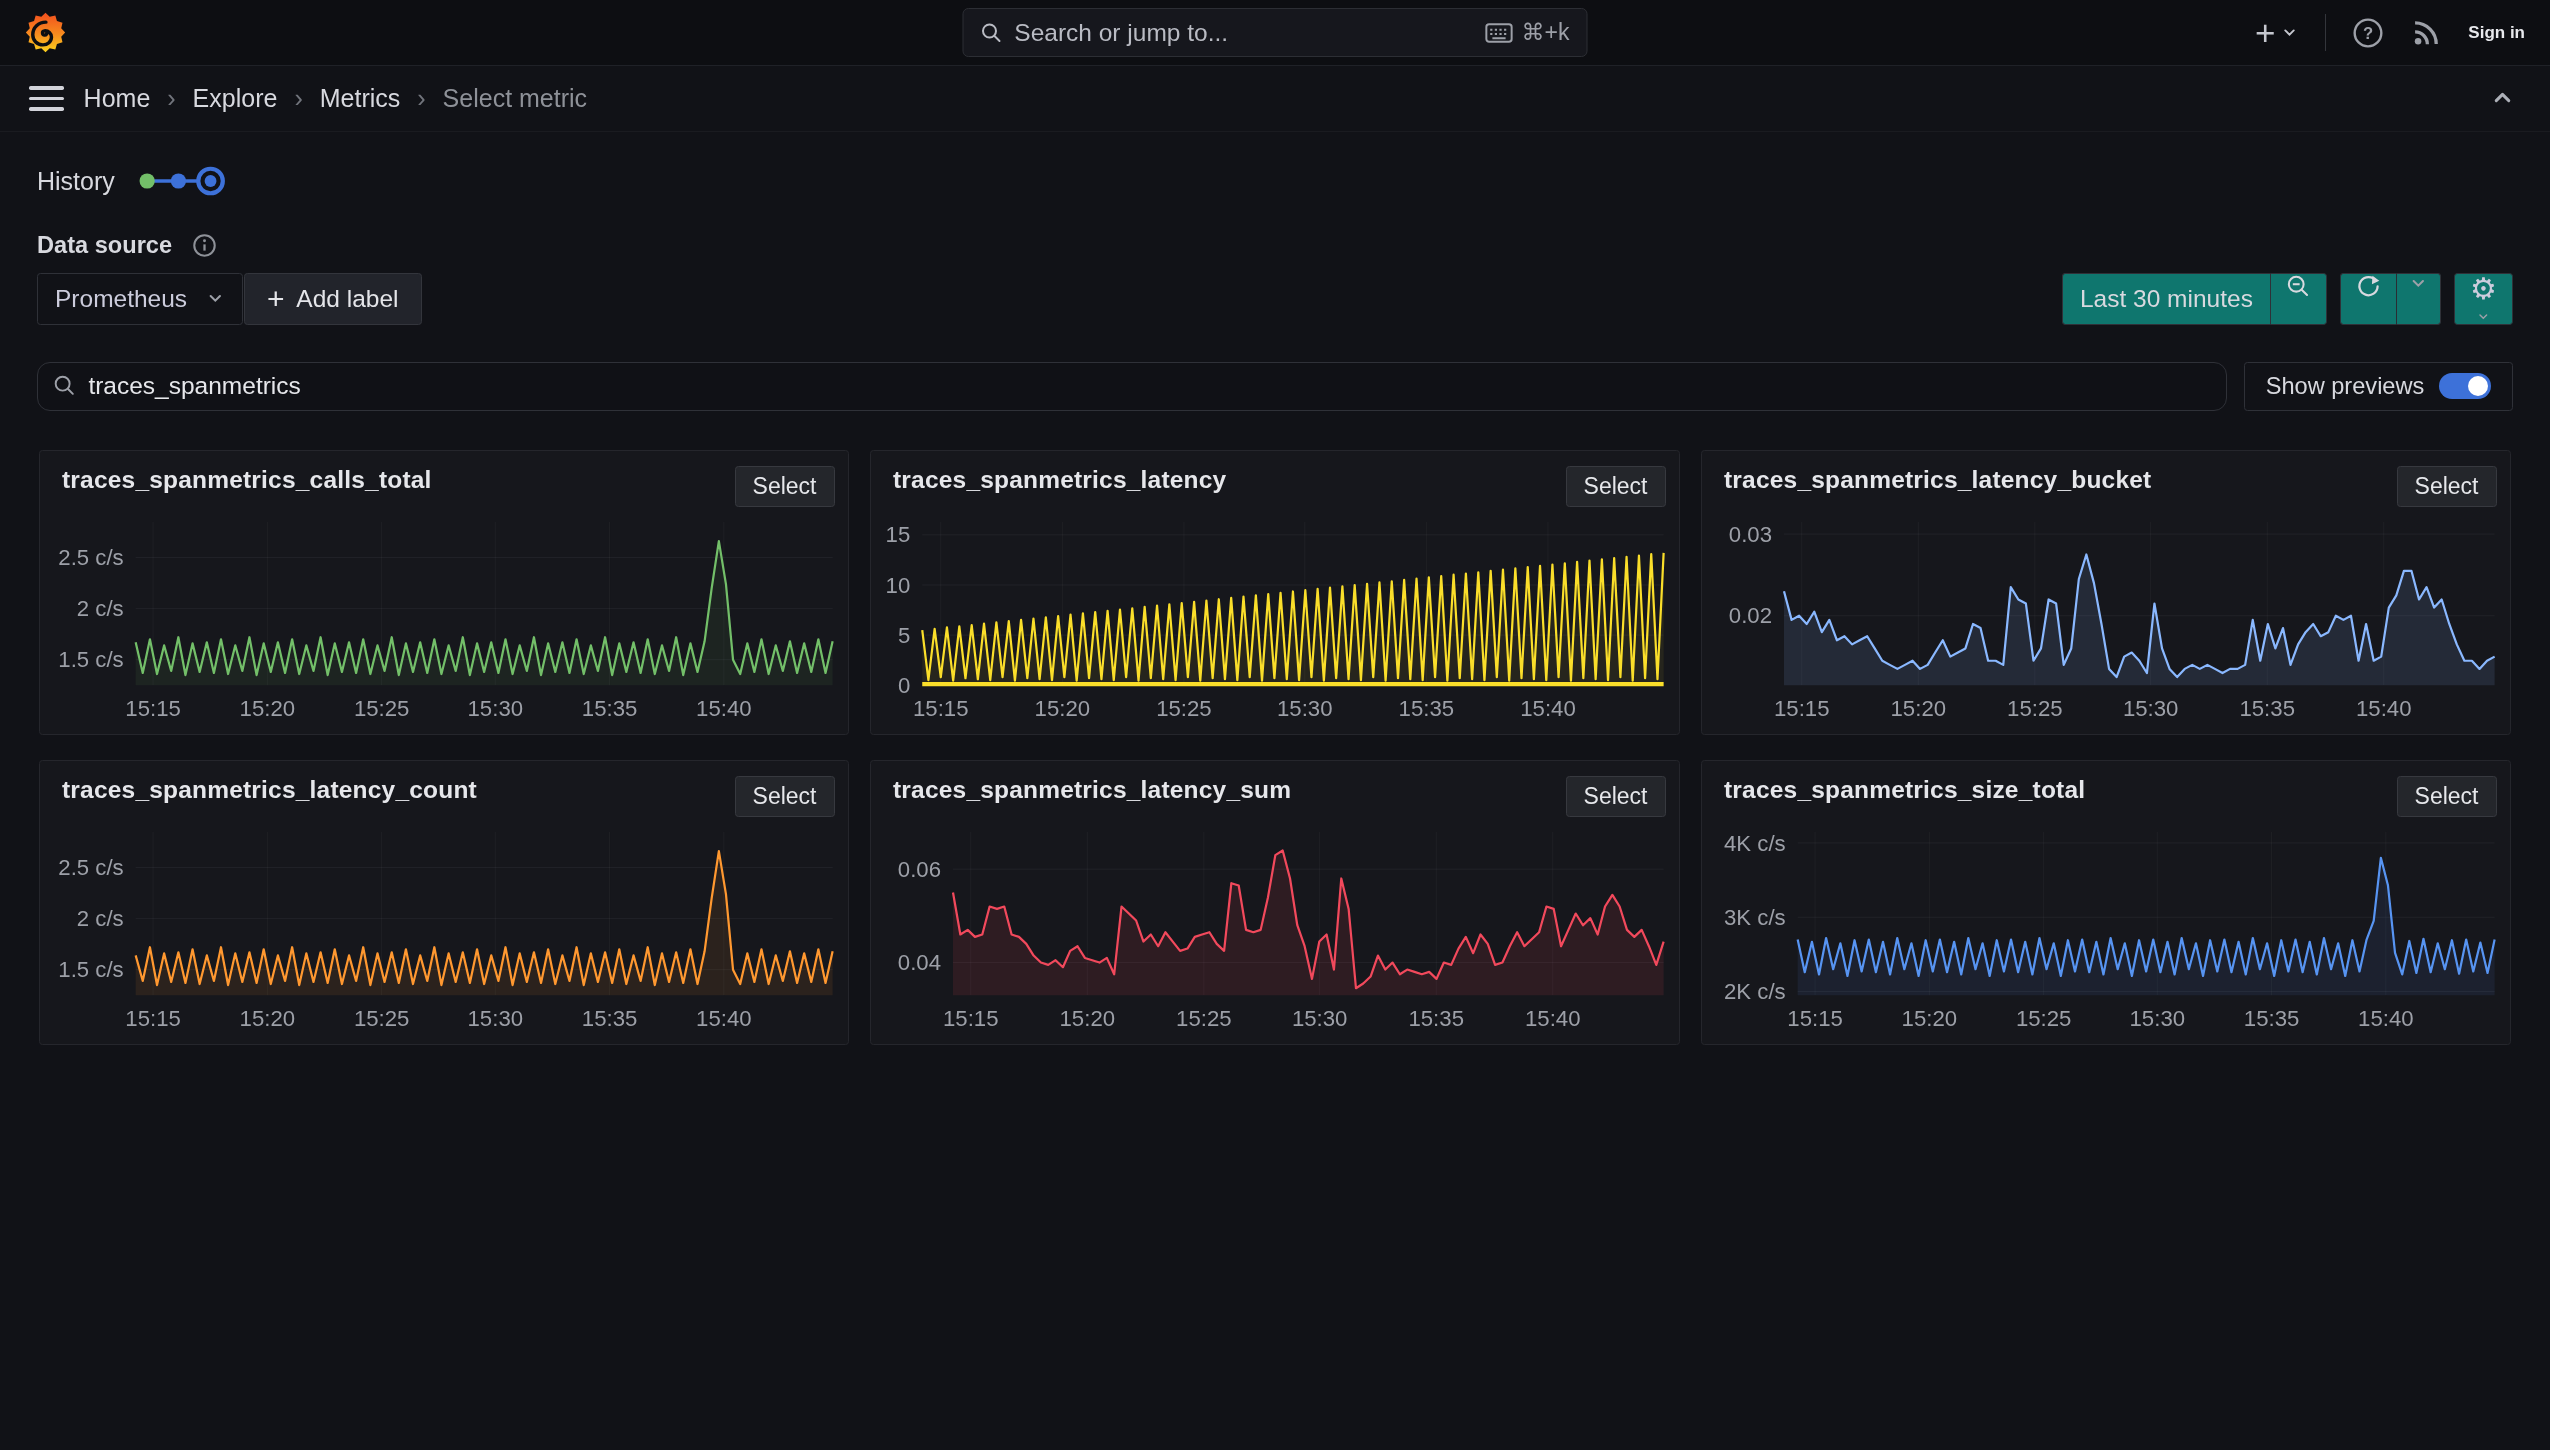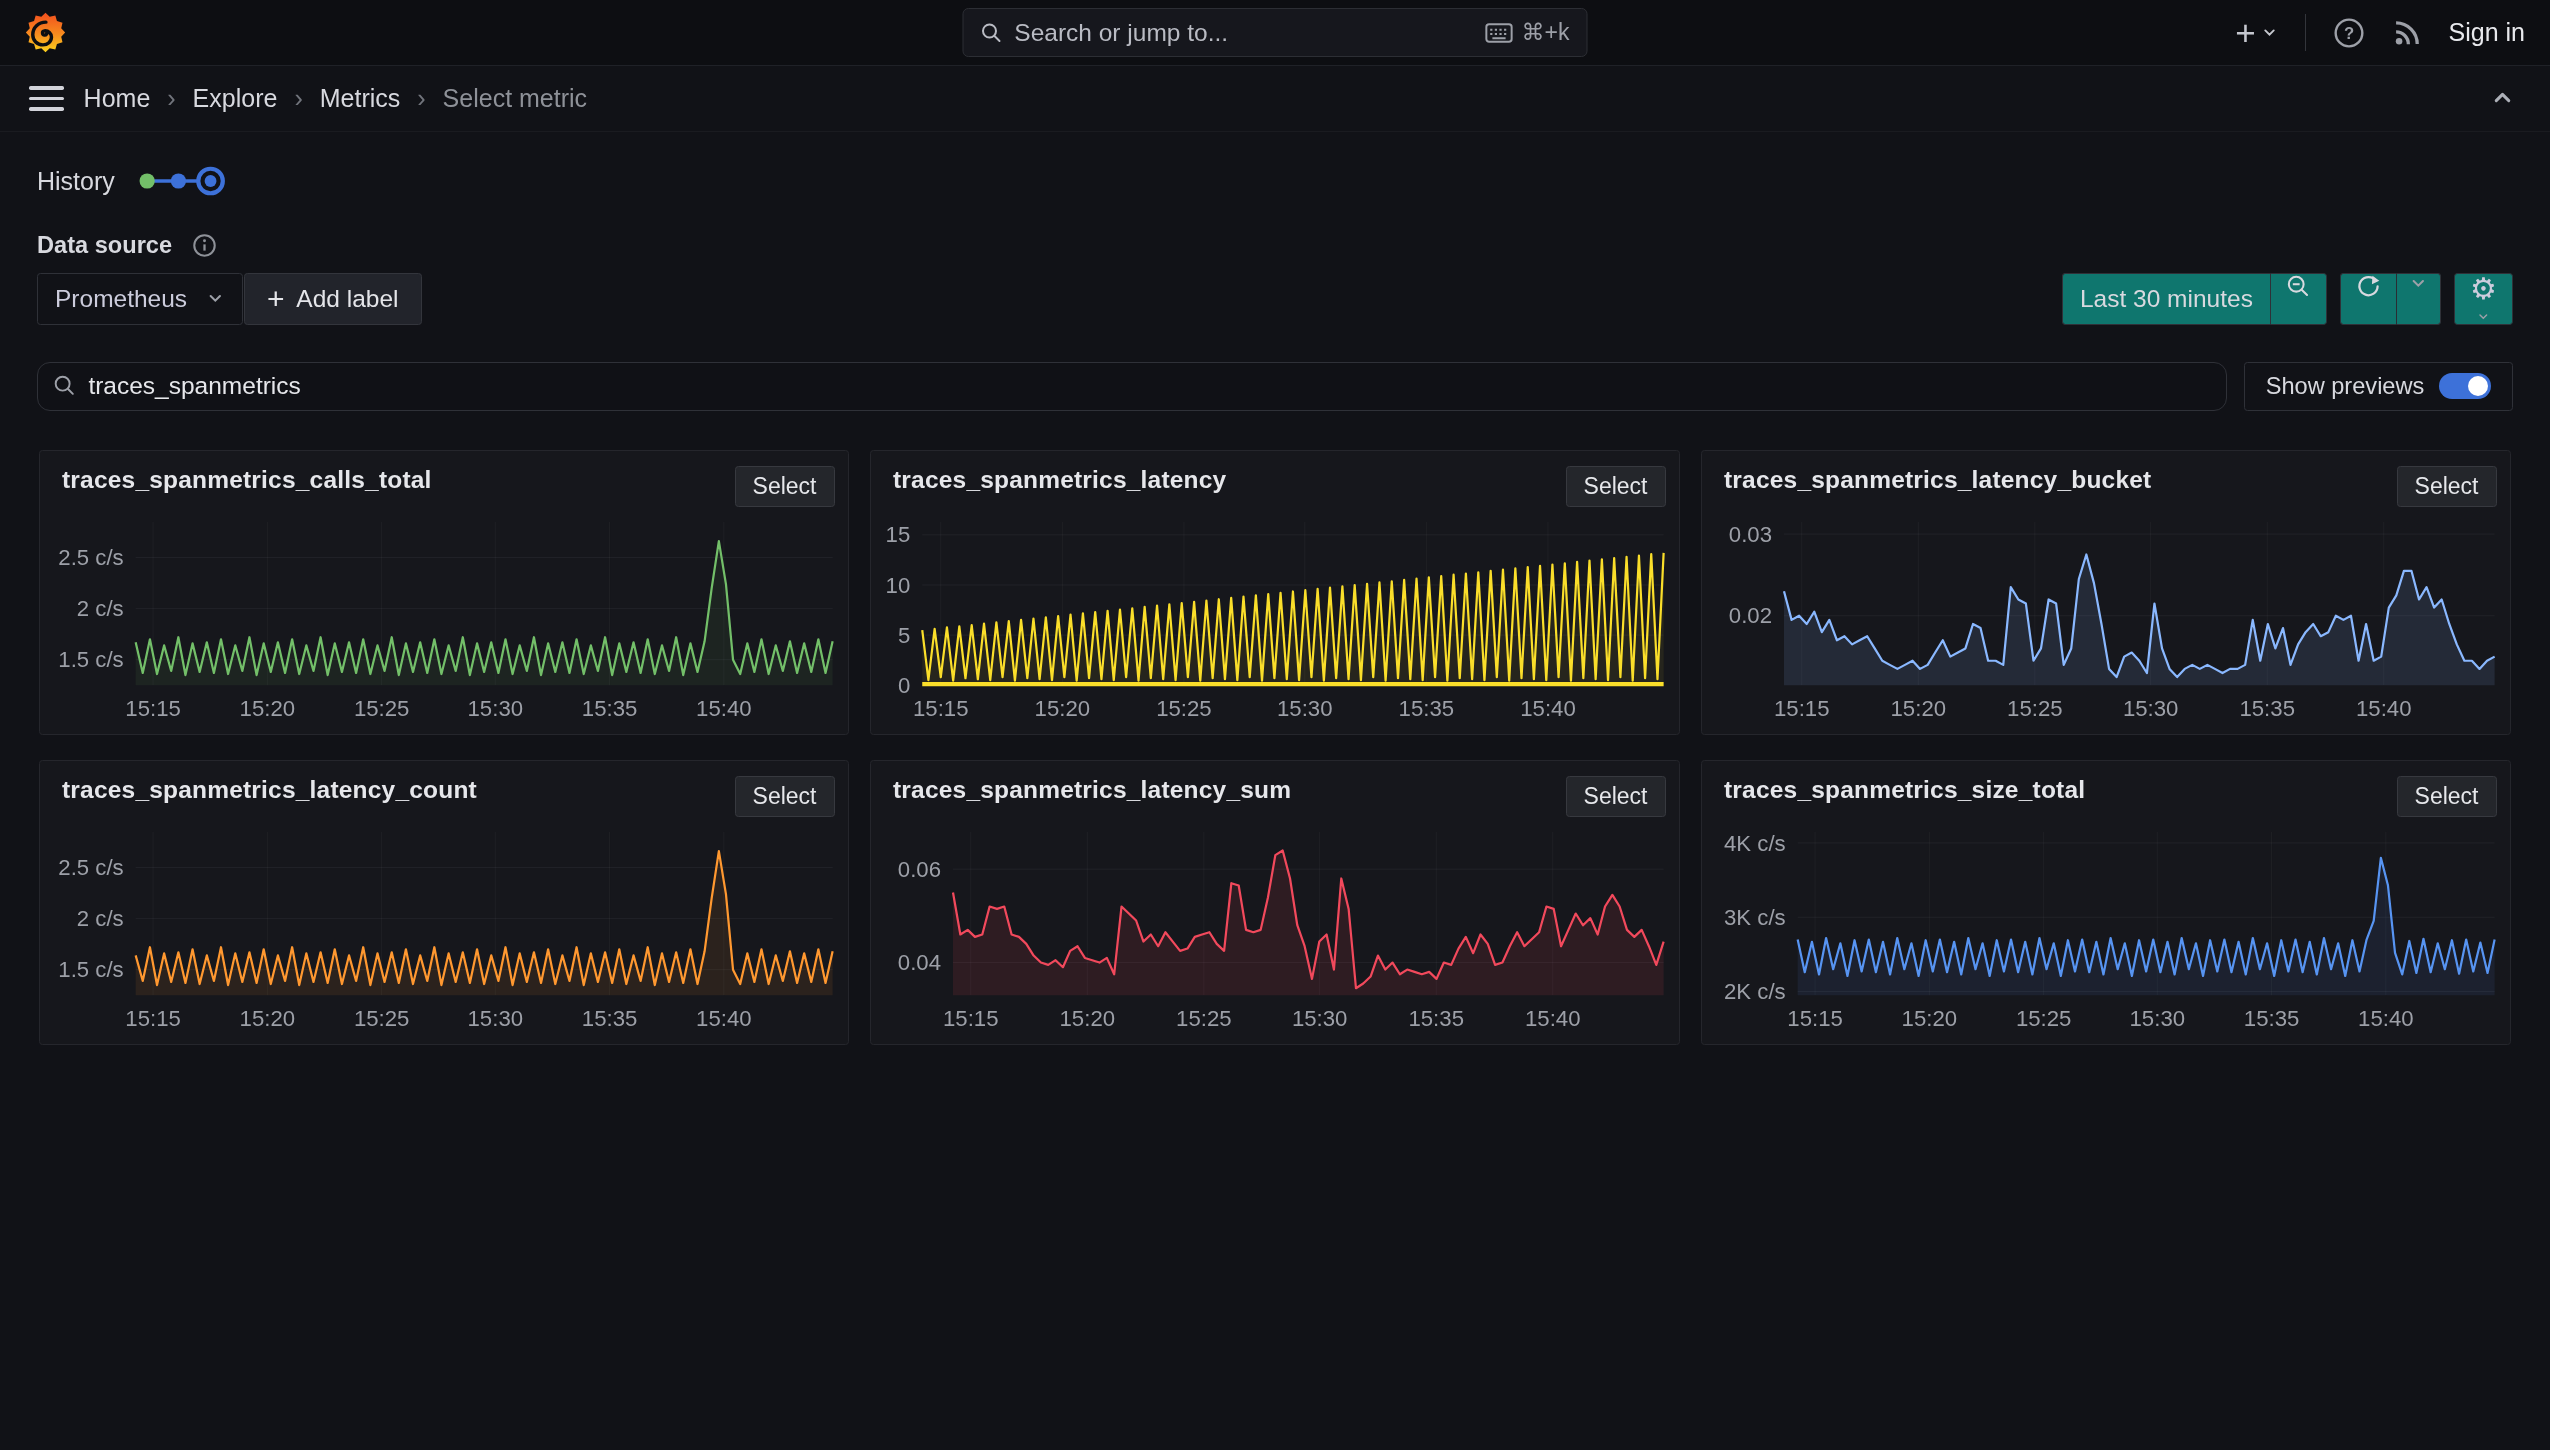--- a/index.html
+++ b/index.html
@@ -6,21 +6,21 @@
   html,body { width:2550px; height:1451px; background:#111217; font-family:"Liberation Sans", sans-serif; color:#ccccdc; overflow:hidden; }
 
   
   .top-bar { position:relative; height:66px; background:#0d0e12; border-bottom:0.8px solid #1f2127; display:flex; align-items:center; padding:12px 25px; }
   .top-search { position:absolute; left:50%; top:8.4px; transform:translateX(-50%); width:625px; height:49px; background:#16171d; border:0.8px solid #2c2e34; border-radius:5.9px; display:flex; align-items:center; padding:0 17px; cursor:pointer; }
   .top-search .placeholder { margin-left:11.8px; font-size:24.5px; color:#b9bbc3; }
   .top-search .shortcut { margin-left:auto; display:flex; align-items:center; gap:8.4px; color:#9da0a8; font-size:23px; }
   .top-right { margin-left:auto; display:flex; align-items:center; gap:27px; }
   .icon-btn { display:flex; align-items:center; gap:5px; cursor:pointer; color:#c5c7cf; }
   .nav-divider { width:0.8px; height:37px; background:#33353b; }
-  .sign-in { font-size:25px; font-weight:400; color:#e8e9ed; cursor:pointer; }
+  .sign-in { font-size:17px; font-weight:700; color:#e8e9ed; cursor:pointer; }
   .plus-glyph { font-size:35px; font-weight:300; line-height:1; color:#c5c7cf; }
 
   
   .crumb-bar { height:66px; display:flex; align-items:center; padding:0 23.6px; border-bottom:0.8px solid rgba(204,204,220,0.05); }
   .hamburger { width:35px; height:25px; display:flex; flex-direction:column; justify-content:space-between; cursor:pointer; margin:0 20px 0 5px; }
   .hamburger span { height:3.8px; background:#d2d3da; border-radius:1.7px; }
   .crumbs { display:flex; align-items:center; gap:17px; font-size:25px; }
   .crumb { color:#d8d9df; cursor:pointer; }
   .crumb.current { color:#8e9198; cursor:default; }
   .crumb-sep { color:#71747c; font-size:25px; }

